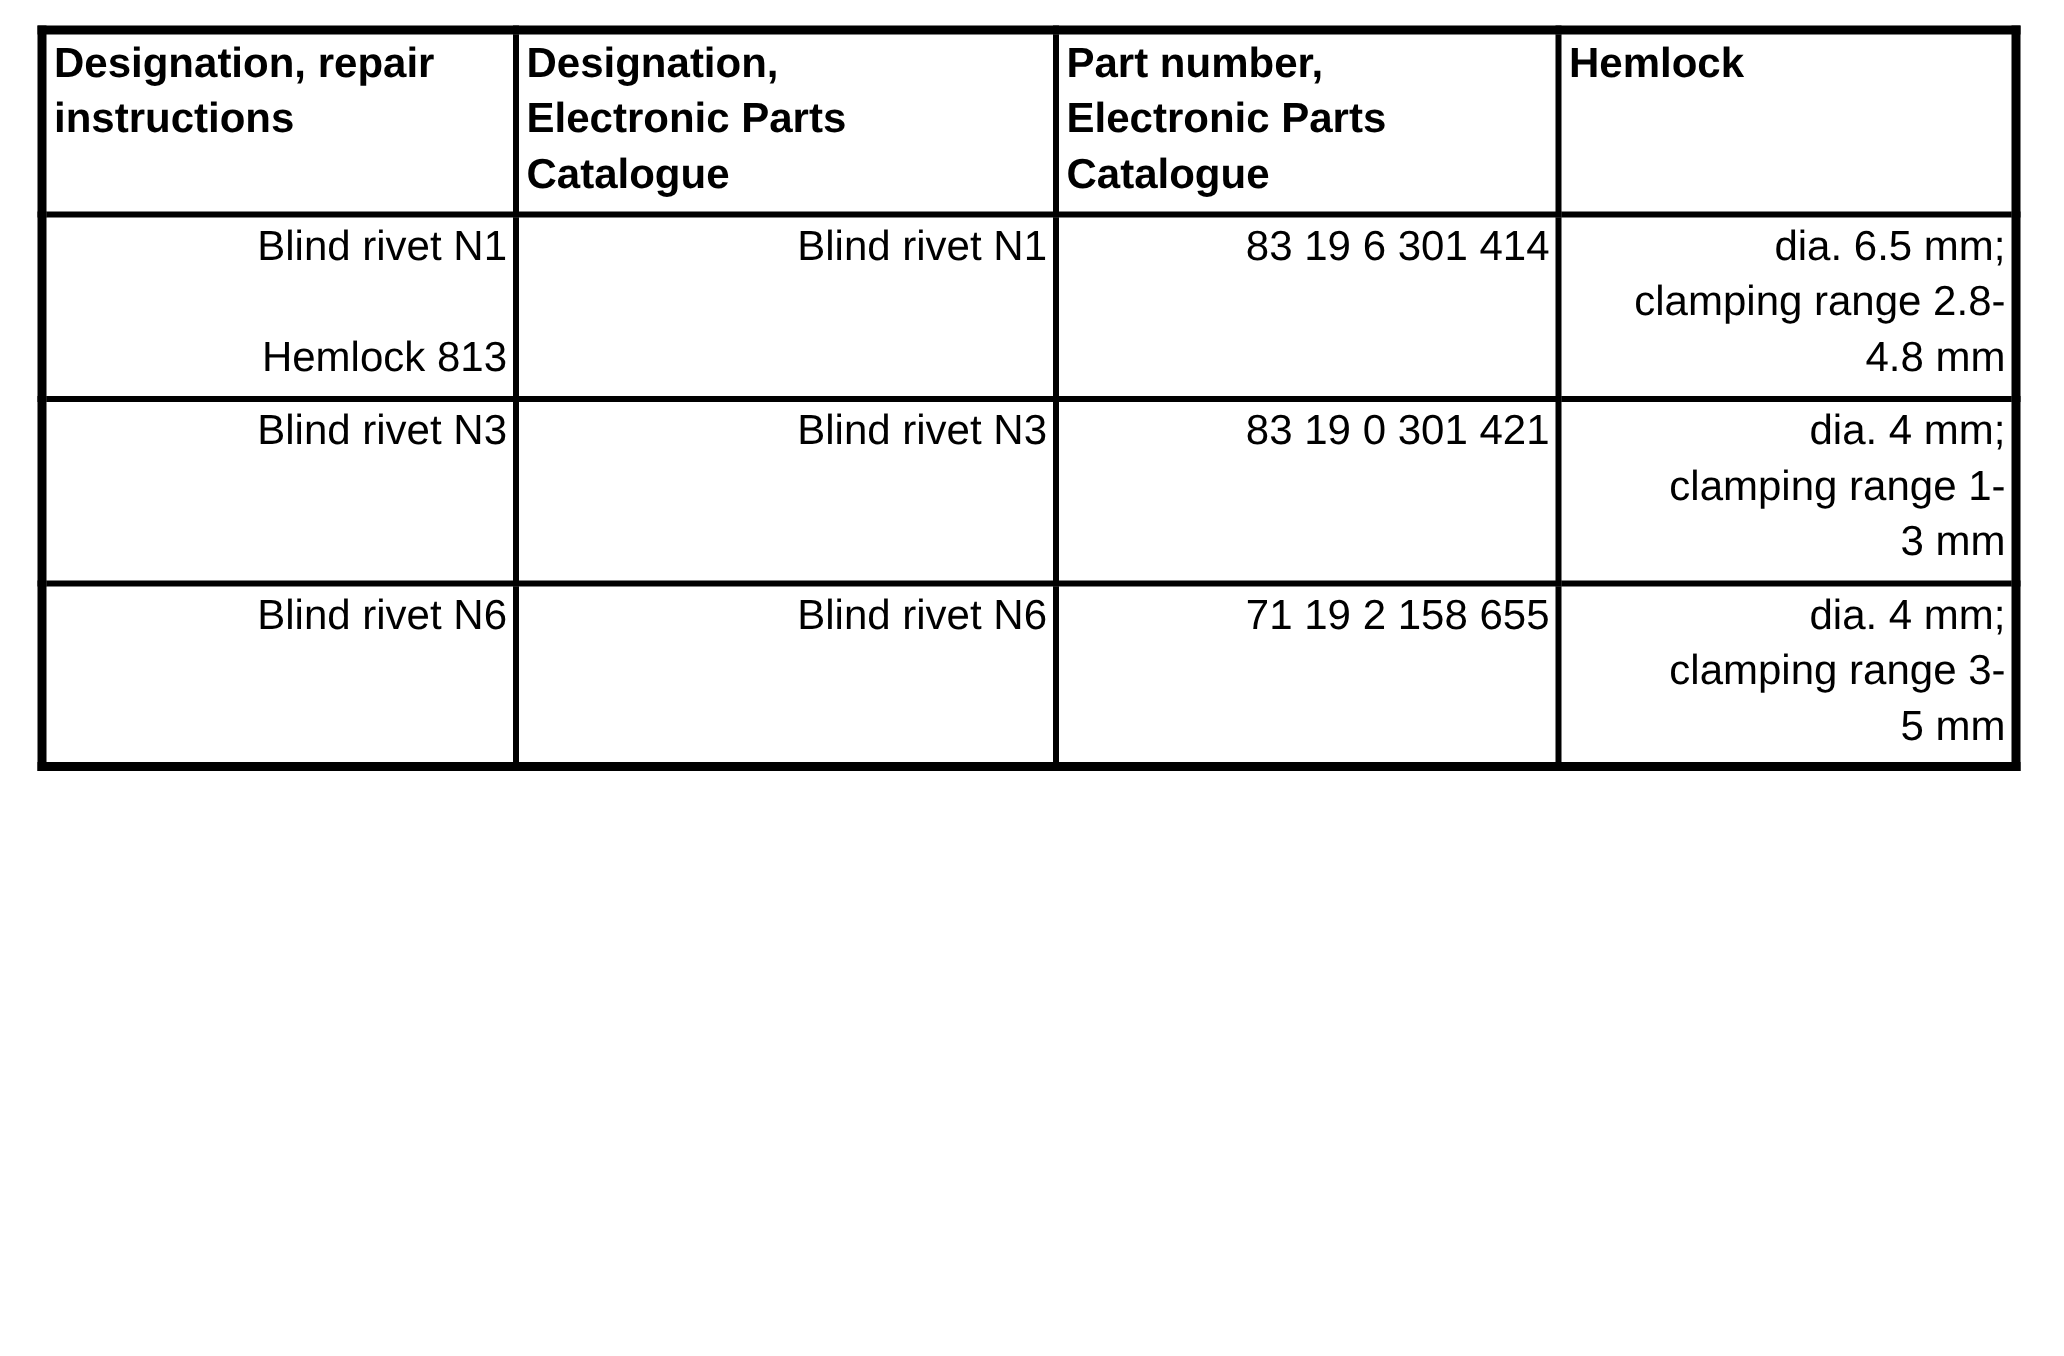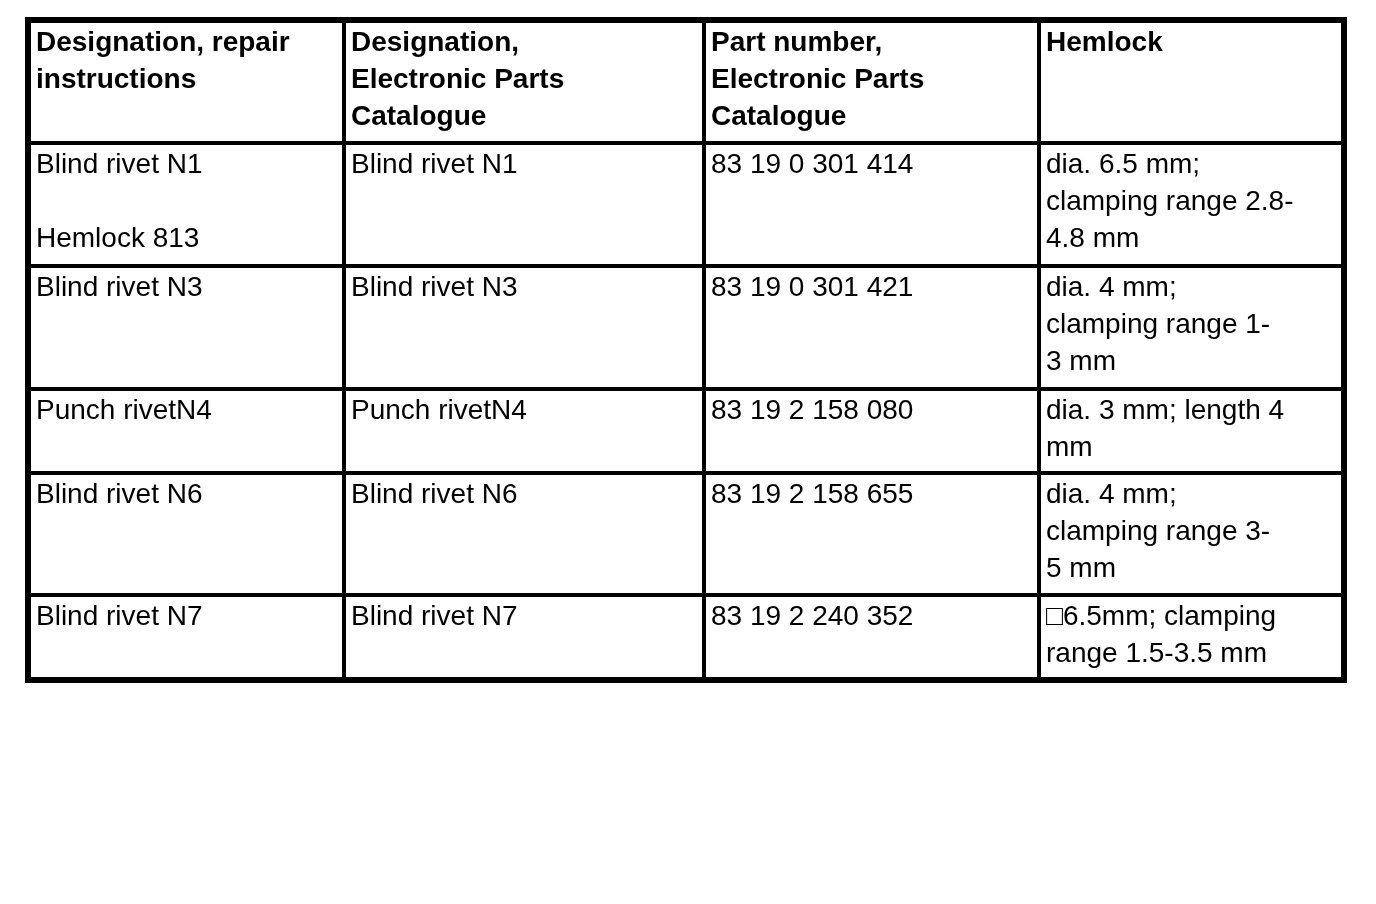--- a/index.html
+++ b/index.html
@@ -24,21 +24,21 @@
     border: 4px solid #000000;
     vertical-align: top;
     text-align: left;
     padding: 0px 4px 2px 5px;
     font-size: 28px;
     line-height: 37px;
     white-space: pre-line;
     overflow: hidden;
   }
   table.parts-table th { font-weight: bold; }
-  table.parts-table td { font-weight: normal; }
+  table.parts-table td { font-weight: normal; text-align: right; }
   .rh-123 { height: 123px; }
   .rh-122 { height: 122px; }
   .rh-84  { height: 84px; }
   .rh-83  { height: 83px; }
   .rh-85  { height: 85px; }
 </style>
 </head>
 <body>
 
 <table class="parts-table">
@@ -60,49 +60,35 @@
 Catalogue</th>
       <th>Hemlock</th>
     </tr>
   </thead>
   <tbody>
     <tr class="rh-123">
       <td>Blind rivet N1
 
 Hemlock 813</td>
       <td>Blind rivet N1</td>
-      <td>83 19 0 301 414</td>
+      <td>83 19 6 301 414</td>
       <td>dia. 6.5 mm;
 clamping range 2.8-
 4.8 mm</td>
     </tr>
     <tr class="rh-123">
       <td>Blind rivet N3</td>
       <td>Blind rivet N3</td>
       <td>83 19 0 301 421</td>
       <td>dia. 4 mm;
 clamping range 1-
 3 mm</td>
     </tr>
-    <tr class="rh-84">
-      <td>Punch rivetN4</td>
-      <td>Punch rivetN4</td>
-      <td>83 19 2 158 080</td>
-      <td>dia. 3 mm; length 4
-mm</td>
-    </tr>
     <tr class="rh-122">
       <td>Blind rivet N6</td>
       <td>Blind rivet N6</td>
-      <td>83 19 2 158 655</td>
+      <td>71 19 2 158 655</td>
       <td>dia. 4 mm;
 clamping range 3-
 5 mm</td>
-    </tr>
-    <tr class="rh-85">
-      <td>Blind rivet N7</td>
-      <td>Blind rivet N7</td>
-      <td>83 19 2 240 352</td>
-      <td>□6.5mm; clamping
-range 1.5-3.5 mm</td>
     </tr>
   </tbody>
 </table>
 
 </body></html>

